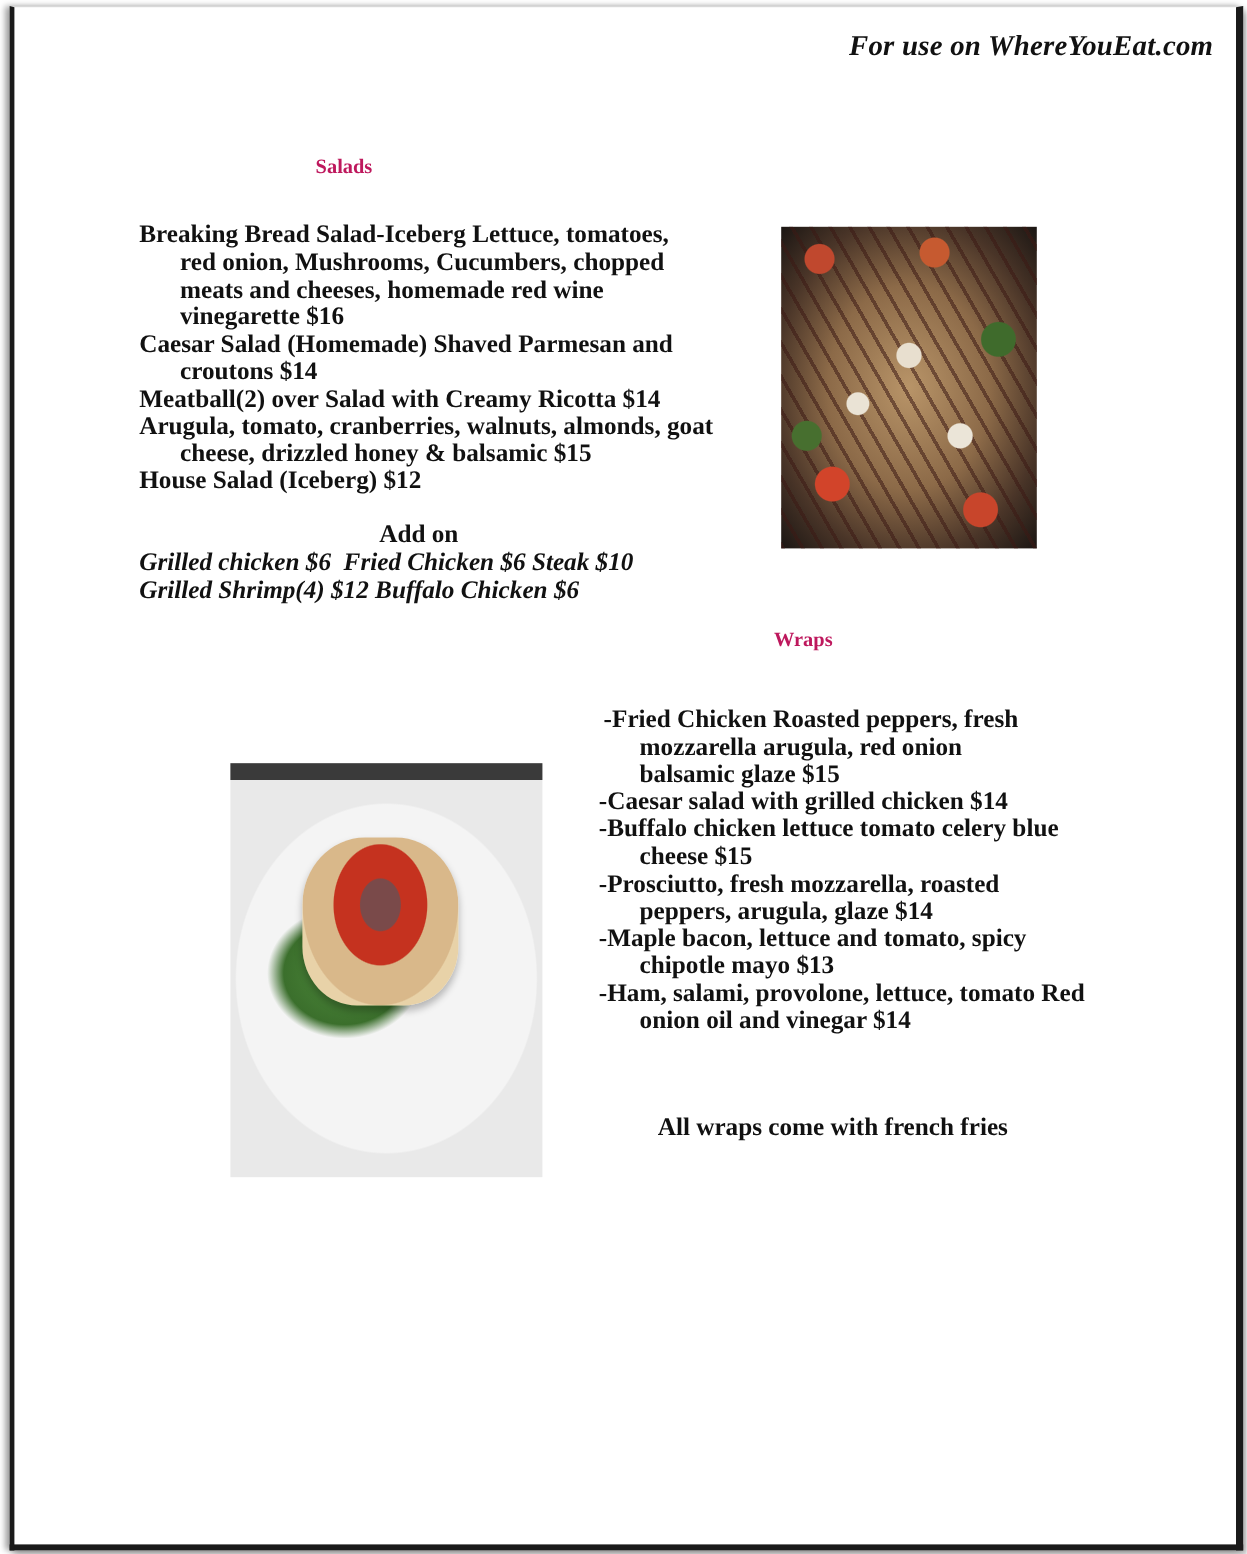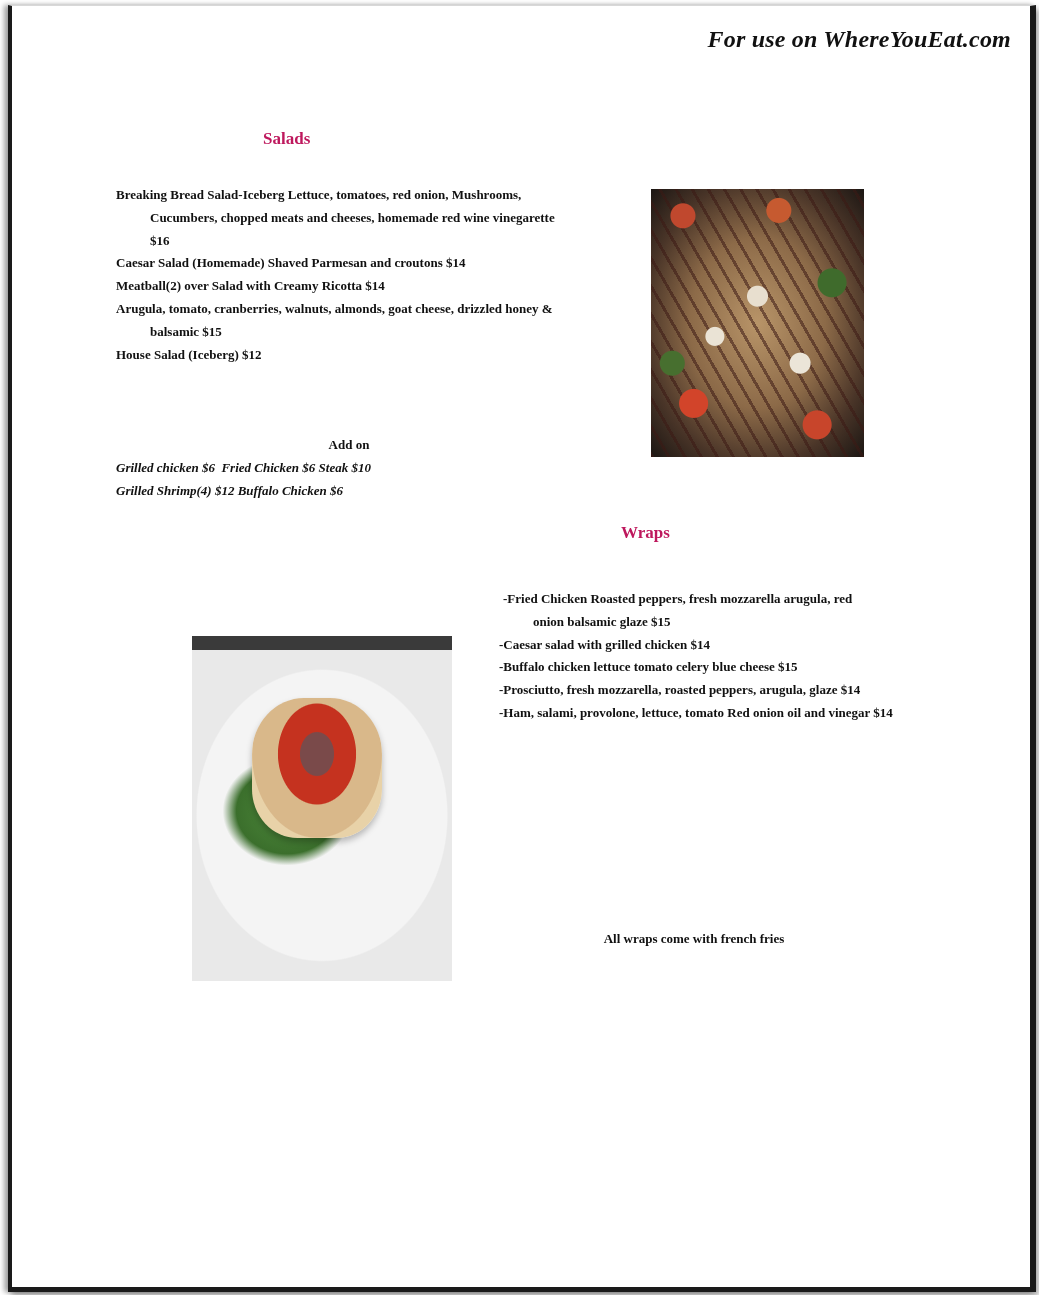--- a/index.html
+++ b/index.html
@@ -22,21 +22,21 @@
     font-style:italic; font-weight:bold; font-size:24px; color:#111;
     letter-spacing:0.2px;
   }
   .heading {
     position:absolute; color:#be185d; font-weight:bold;
     font-family:"Liberation Serif", "DejaVu Serif", serif; font-size:17px;
   }
   .menu-text {
     position:absolute; color:#111; font-weight:bold;
     font-family:"Liberation Serif", "DejaVu Serif", serif;
-    font-size:13px; line-height:22.8px;
+    font-size:21px; line-height:22.8px;
   }
   .item { padding-left:34px; text-indent:-34px; margin:0; }
   .addon-title { text-align:center; margin:0; }
   .plain { margin:0;font-style:italic; }
   .photo {
     position:absolute; overflow:hidden;
   }
   .salad-photo {
     left:651px; top:189px; width:213px; height:268px;
     background:
@@ -89,27 +89,28 @@
 </div>
 
 <div class="menu-text" style="left:116px; top:434px; width:466px;">
   <p class="addon-title">Add on</p>
   <p class="plain" style="white-space:pre;">Grilled chicken $6  Fried Chicken $6 Steak $10</p>
   <p class="plain">Grilled Shrimp(4) $12 Buffalo Chicken $6</p>
 </div>
 
 <div class="photo salad-photo" title="Arugula salad with goat cheese, walnuts and balsamic drizzle"></div>
 
-<div class="heading" style="left:621px; top:523px;font-family:Liberation Serif, serif;">Wraps</div>
+<div class="heading" style="left:645px; top:523px;font-family:Liberation Serif, serif;">Wraps</div>
 
 <div class="menu-text" style="left:499px; top:588px; width:380px;">
   <p class="item" style="width:340px; padding-left:34px; text-indent:-30px; white-space:normal;">-Fried Chicken Roasted peppers, fresh mozzarella arugula, red onion balsamic glaze  $15</p>
   <p class="item">-Caesar salad with grilled chicken $14</p>
   <p class="item" style="width:350px;">-Buffalo chicken lettuce tomato celery blue cheese $15</p>
   <p class="item" style="width:350px;">-Prosciutto, fresh mozzarella, roasted peppers, arugula, glaze $14</p>
+  <p class="item" style="width:365px;">-Maple bacon, lettuce and tomato, spicy chipotle mayo $13</p>
   <p class="item" style="width:375px;">-Ham, salami, provolone, lettuce, tomato Red onion oil and vinegar $14</p>
 </div>
 
 <div class="menu-text" style="left:499px; top:928px; width:390px; text-align:center;">All wraps come with french fries</div>
 
 <div class="photo wrap-photo" title="Fried wrap with prosciutto and roasted peppers on arugula">
   <div class="wrap-greens"></div>
   <div class="wrap-shell"></div>
 </div>
 

